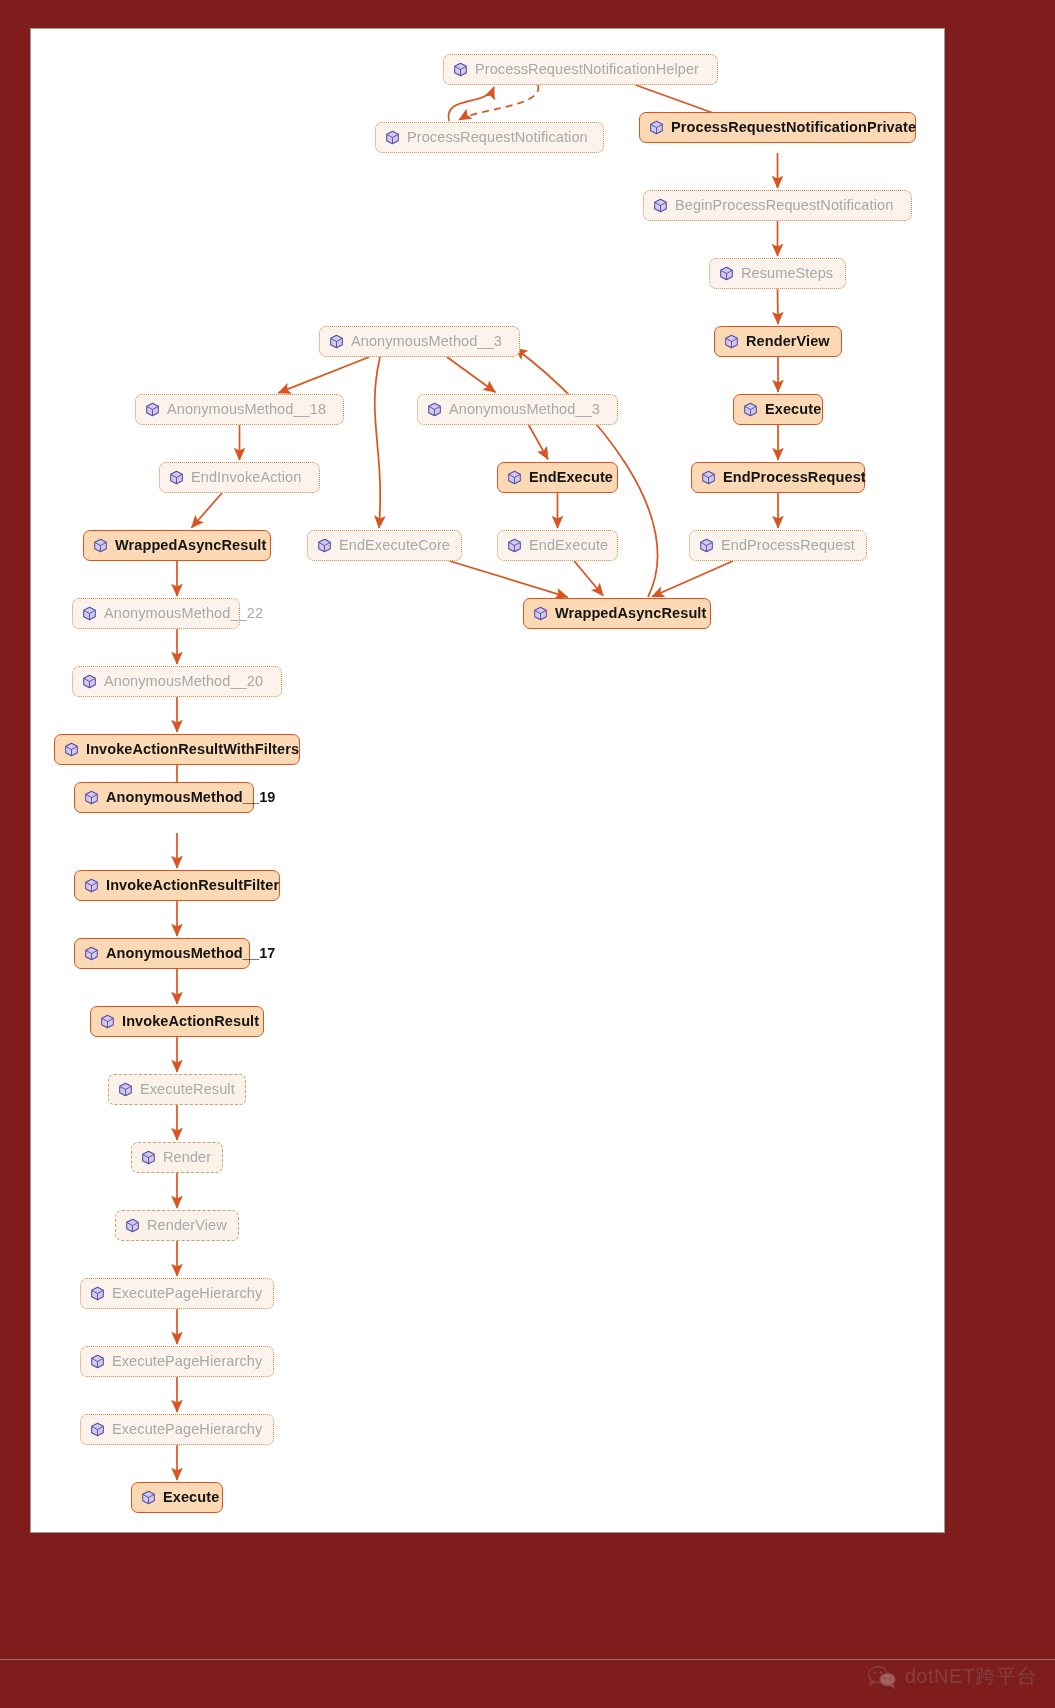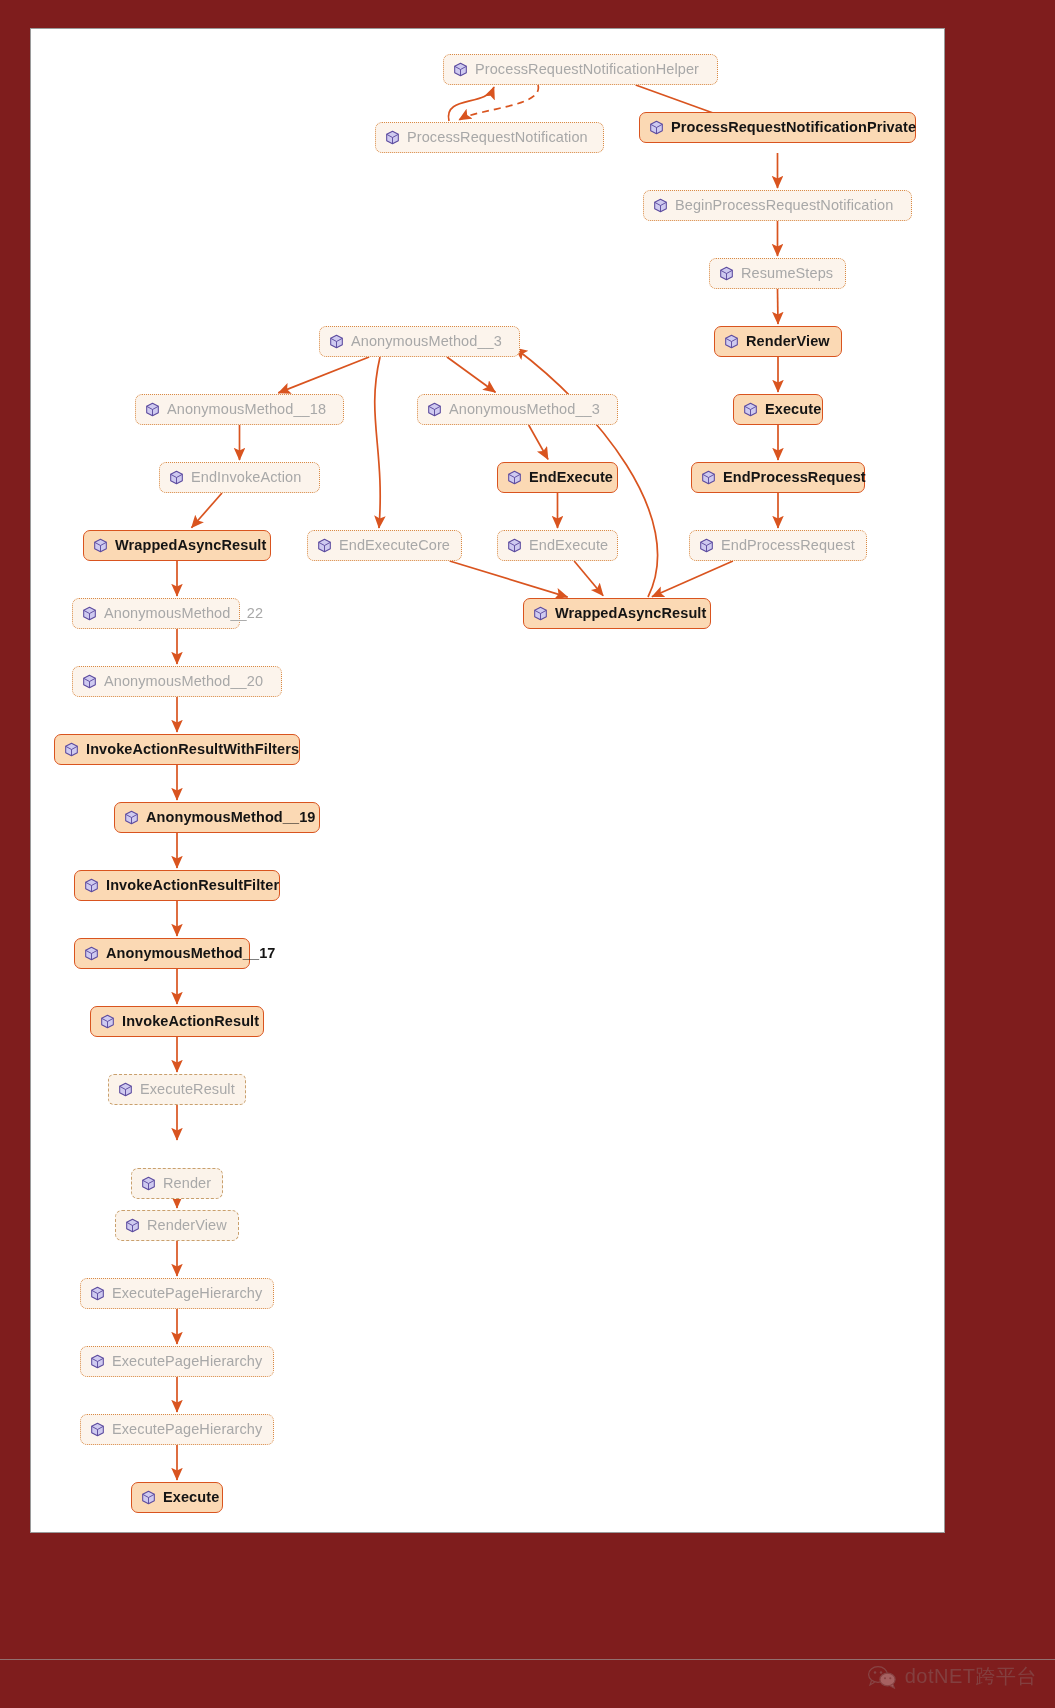--- a/index.html
+++ b/index.html
@@ -217,21 +217,21 @@
         </svg>
         <span class="lbl">AnonymousMethod__20</span>
       </div>
       <div class="node solid" style="left: 54px; top: 734px; width: 246px;">
         <svg class="ico" viewBox="0 0 16 16">
           <path d="M8 1.3 L14.2 4.6 L14.2 11.4 L8 14.7 L1.8 11.4 L1.8 4.6 Z" fill="#cfcaf0" stroke="#5b4a9e" stroke-width="1.1" stroke-linejoin="round"></path>
           <path d="M1.8 4.6 L8 8 L14.2 4.6 M8 8 L8 14.7" fill="none" stroke="#5b4a9e" stroke-width="1.0"></path>
         </svg>
         <span class="lbl">InvokeActionResultWithFilters</span>
       </div>
-      <div class="node solid" style="left: 74px; top: 802px; width: 206px; margin-left: 40px;">
+      <div class="node solid" style="left: 74px; top: 782px; width: 180px;">
         <svg class="ico" viewBox="0 0 16 16">
           <path d="M8 1.3 L14.2 4.6 L14.2 11.4 L8 14.7 L1.8 11.4 L1.8 4.6 Z" fill="#cfcaf0" stroke="#5b4a9e" stroke-width="1.1" stroke-linejoin="round"></path>
           <path d="M1.8 4.6 L8 8 L14.2 4.6 M8 8 L8 14.7" fill="none" stroke="#5b4a9e" stroke-width="1.0"></path>
         </svg>
         <span class="lbl">AnonymousMethod__19</span>
       </div>
       <div class="node solid" style="left: 74px; top: 870px; width: 206px;">
         <svg class="ico" viewBox="0 0 16 16">
           <path d="M8 1.3 L14.2 4.6 L14.2 11.4 L8 14.7 L1.8 11.4 L1.8 4.6 Z" fill="#cfcaf0" stroke="#5b4a9e" stroke-width="1.1" stroke-linejoin="round"></path>
           <path d="M1.8 4.6 L8 8 L14.2 4.6 M8 8 L8 14.7" fill="none" stroke="#5b4a9e" stroke-width="1.0"></path>
@@ -252,21 +252,21 @@
         </svg>
         <span class="lbl">InvokeActionResult</span>
       </div>
       <div class="node dashed2" style="left: 108px; top: 1074px; width: 138px; border-radius: 6px;">
         <svg class="ico" viewBox="0 0 16 16">
           <path d="M8 1.3 L14.2 4.6 L14.2 11.4 L8 14.7 L1.8 11.4 L1.8 4.6 Z" fill="#cfcaf0" stroke="#5b4a9e" stroke-width="1.1" stroke-linejoin="round"></path>
           <path d="M1.8 4.6 L8 8 L14.2 4.6 M8 8 L8 14.7" fill="none" stroke="#5b4a9e" stroke-width="1.0"></path>
         </svg>
         <span class="lbl">ExecuteResult</span>
       </div>
-      <div class="node dashed2" style="left: 131px; top: 1168px; width: 92px;">
+      <div class="node dashed2" style="left: 131px; top: 1142px; width: 92px;">
         <svg class="ico" viewBox="0 0 16 16">
           <path d="M8 1.3 L14.2 4.6 L14.2 11.4 L8 14.7 L1.8 11.4 L1.8 4.6 Z" fill="#cfcaf0" stroke="#5b4a9e" stroke-width="1.1" stroke-linejoin="round"></path>
           <path d="M1.8 4.6 L8 8 L14.2 4.6 M8 8 L8 14.7" fill="none" stroke="#5b4a9e" stroke-width="1.0"></path>
         </svg>
         <span class="lbl">Render</span>
       </div>
       <div class="node dashed2" style="left: 115px; top: 1210px; width: 124px;">
         <svg class="ico" viewBox="0 0 16 16">
           <path d="M8 1.3 L14.2 4.6 L14.2 11.4 L8 14.7 L1.8 11.4 L1.8 4.6 Z" fill="#cfcaf0" stroke="#5b4a9e" stroke-width="1.1" stroke-linejoin="round"></path>
           <path d="M1.8 4.6 L8 8 L14.2 4.6 M8 8 L8 14.7" fill="none" stroke="#5b4a9e" stroke-width="1.0"></path>

